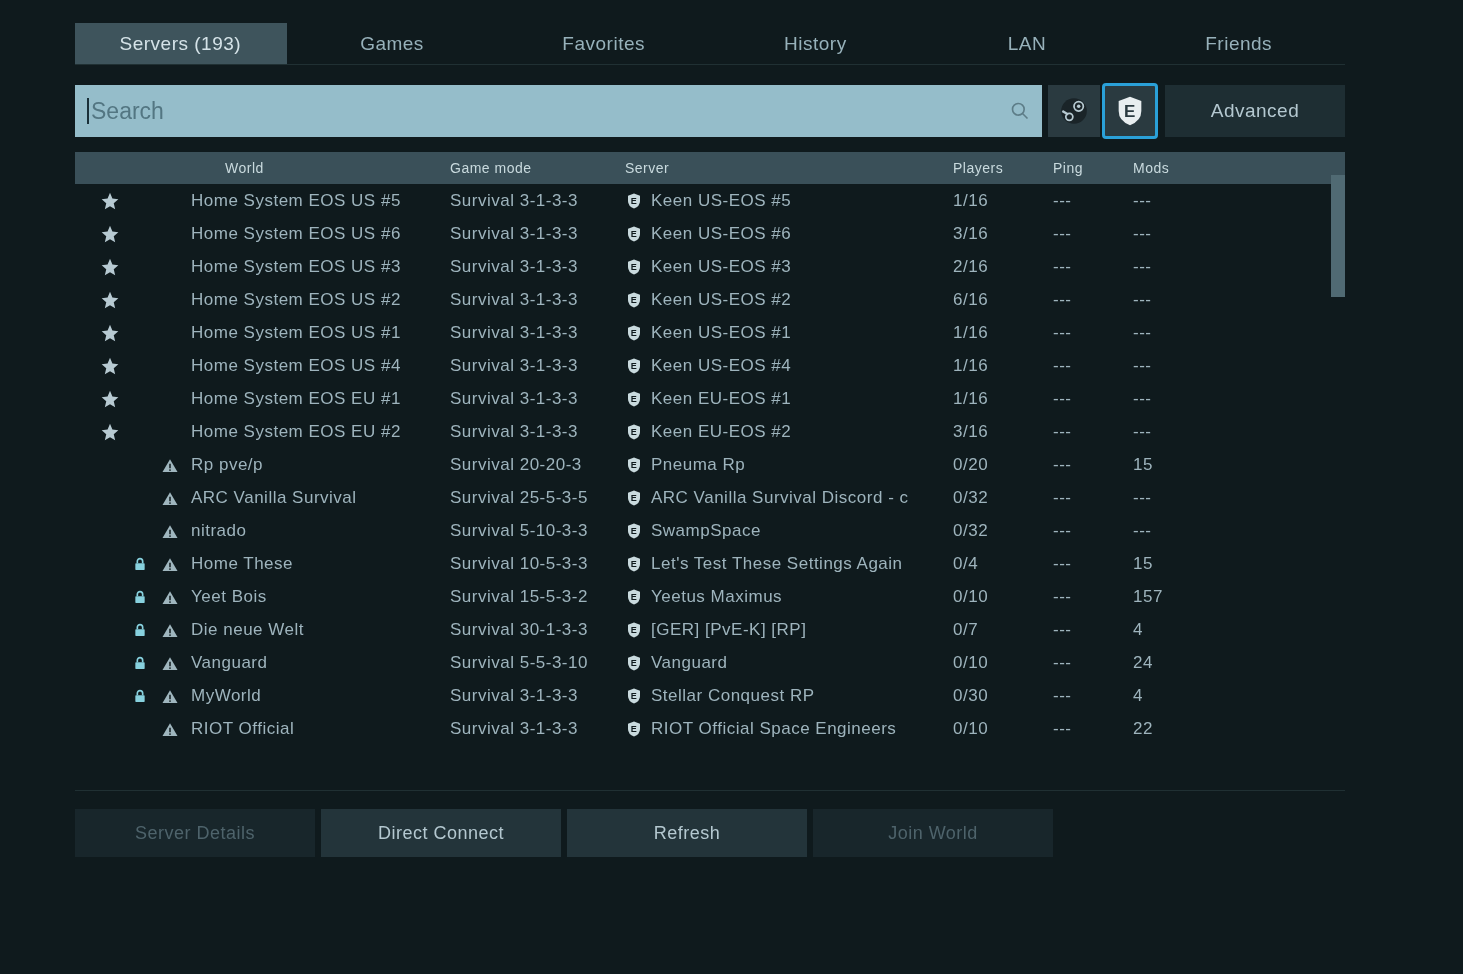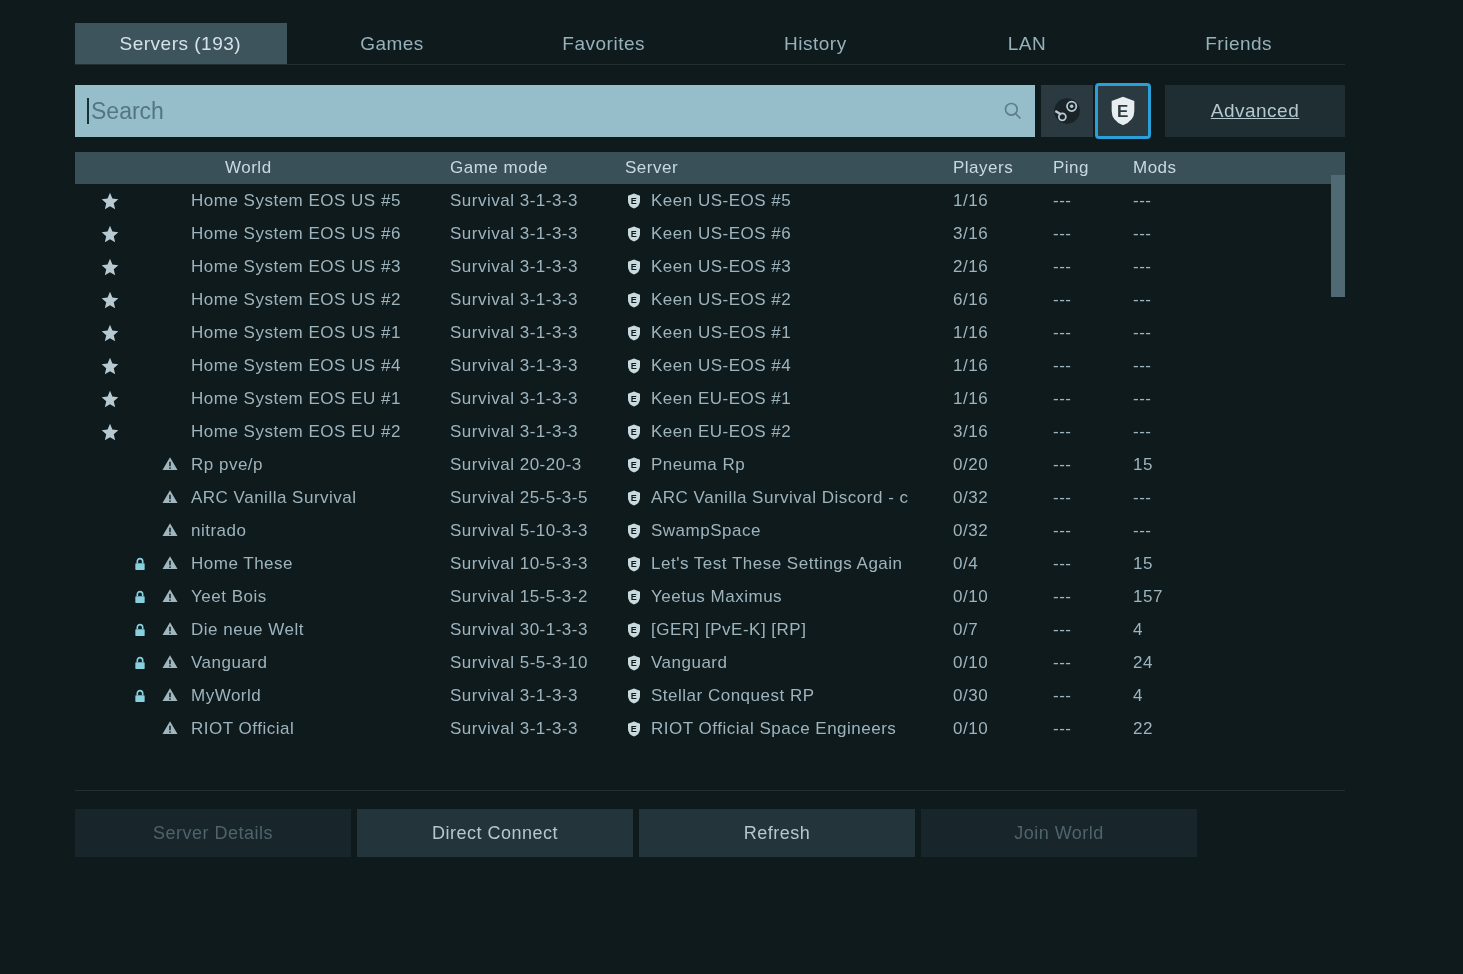--- a/index.html
+++ b/index.html
@@ -80,31 +80,30 @@
   outline: 3px solid #2aa0d8;
   outline-offset: -1px;
   border-radius: 2px;
 }
 .adv-btn {
   width: 180px;
   display:flex;align-items:center;justify-content:center;
   font-size:19px;
   color:#b4c8d0;
   background: #1e2e33;
-  margin-left: 10px;
-  text-decoration: underline;
+  margin-left: 3px;
 }
 .header-row {
   display: flex;
   align-items: center;
   background: #3a5059;
   height: 32px;
   margin-top: 15px;
   padding-left: 20px;
-  font-size: 17px;
+  font-size: 14px;
   color: #c9dade;
 }
 .col-fav { width: 60px; }
 .col-world { width: 295px; padding-left: 70px;}
 .col-mode { width: 175px; }
 .col-server { width: 328px; }
 .col-players { width: 100px; }
 .col-ping { width: 80px; }
 .col-mods { width: 80px; }
 .rows {
@@ -116,21 +115,21 @@
   align-items: center;
   height: 33px;
   padding-left: 20px;
   font-size: 17px;
   color: #9eb4bd;
 }
 .row .icon-slot {
   width: 30px;
   display:flex;justify-content:center;
 }
-.row .world-text { width: 295px; display:flex; align-items:flex-start; gap:6px;}
+.row .world-text { width: 295px; display:flex; align-items:flex-end; gap:6px;}
 .row .mode-text { width: 175px; }
 .row .server-text { width: 328px; display:flex; align-items:center; gap:8px;}
 .row .players-text { width: 100px; }
 .row .ping-text { width: 80px; }
 .row .mods-text { width: 80px; }
 .star { fill: #b7cad2; }
 .warn { fill:#9fb6be; }
 .lock { fill:#87d1de; }
 .e-badge {
   width:18px;height:18px;
@@ -148,21 +147,21 @@
   position: absolute;
   left: 75px;
   top: 790px;
   width: 1270px;
   display:flex;
   gap: 6px;
   border-top: 1px solid rgba(135,172,183,0.15);
   padding-top: 18px;
 }
 .fbtn {
-  width: 276px;
+  width: 240px;
   height: 48px;
   background: #23343a;
   display:flex;align-items:center;justify-content:center;
   font-size:18px;
   color:#b4c8d0;
 }
 .fbtn.disabled { color:#4e636b; background:#18262b; }
 svg { display:block; }
 </style>
 </head>

